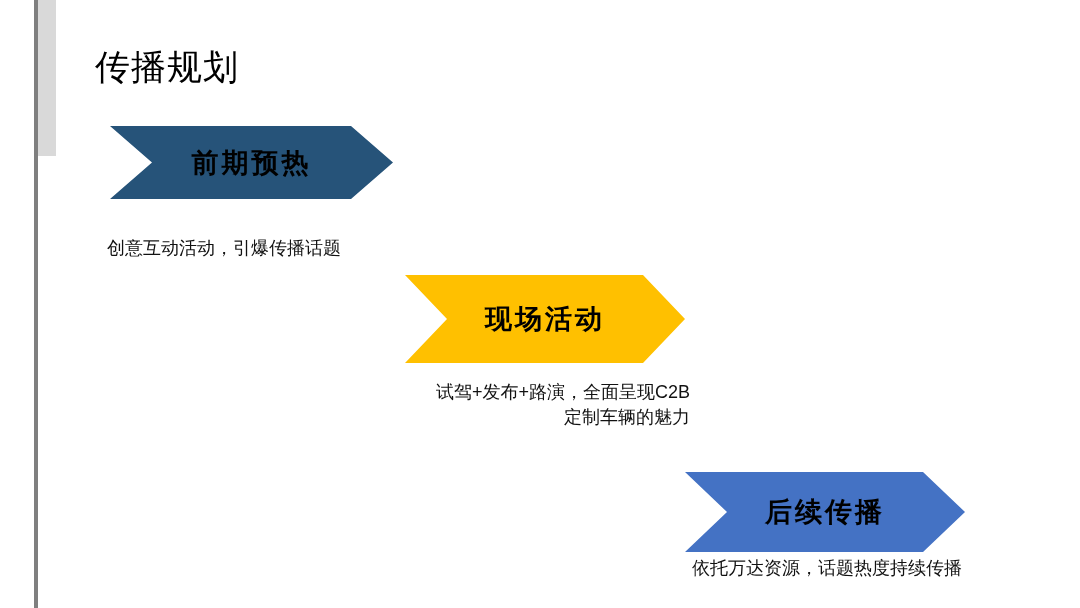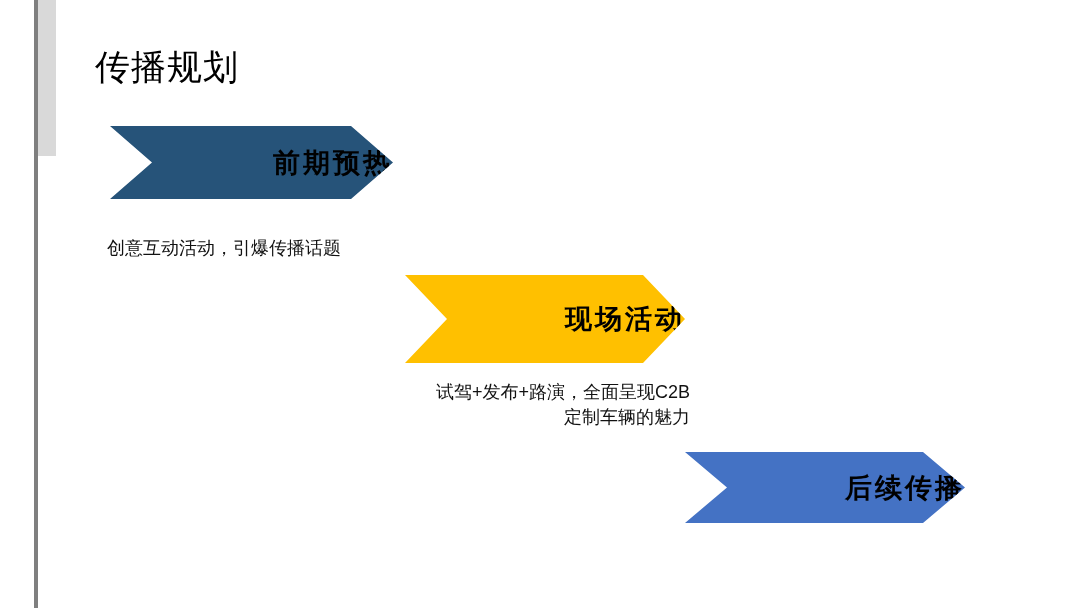--- a/index.html
+++ b/index.html
@@ -47,26 +47,26 @@
     letter-spacing: 1px;
     color: #000000;
     white-space: nowrap;
   }
 
   
   .chevron {
     position: absolute;
     display: flex;
     align-items: center;
-    justify-content: flex-end;
+    justify-content: center;
     clip-path: polygon(0% 0%, calc(100% - 42px) 0%, 100% 50%, calc(100% - 42px) 100%, 0% 100%, 42px 50%);
   }
   .chevron-1 { left: 110px; top: 126px; width: 283px; height: 73px; }
   .chevron-2 { left: 405px; top: 275px; width: 280px; height: 88px; }
-  .chevron-3 { left: 685px; top: 452px; width: 280px; height: 71px; }
+  .chevron-3 { left: 685px; top: 472px; width: 280px; height: 80px; }
 
   .chevron-label {
     font-size: 27px;
     font-weight: 700;
     letter-spacing: 3px;
     color: #000000;
     white-space: nowrap;
   }
 
   
@@ -99,14 +99,15 @@
 
   <div class="chevron chevron-2" style="background: rgb(255, 192, 0);">
     <span class="chevron-label">现场活动</span>
   </div>
   <p class="desc desc-2">试驾+发布+路演，全面呈现C2B
 定制车辆的魅力</p>
 
   <div class="chevron chevron-3" style="background: rgb(68, 114, 196);">
     <span class="chevron-label">后续传播</span>
   </div>
+  <p class="desc desc-3">依托万达资源，话题热度持续传播</p>
 
 </div>
 
 </body></html>

